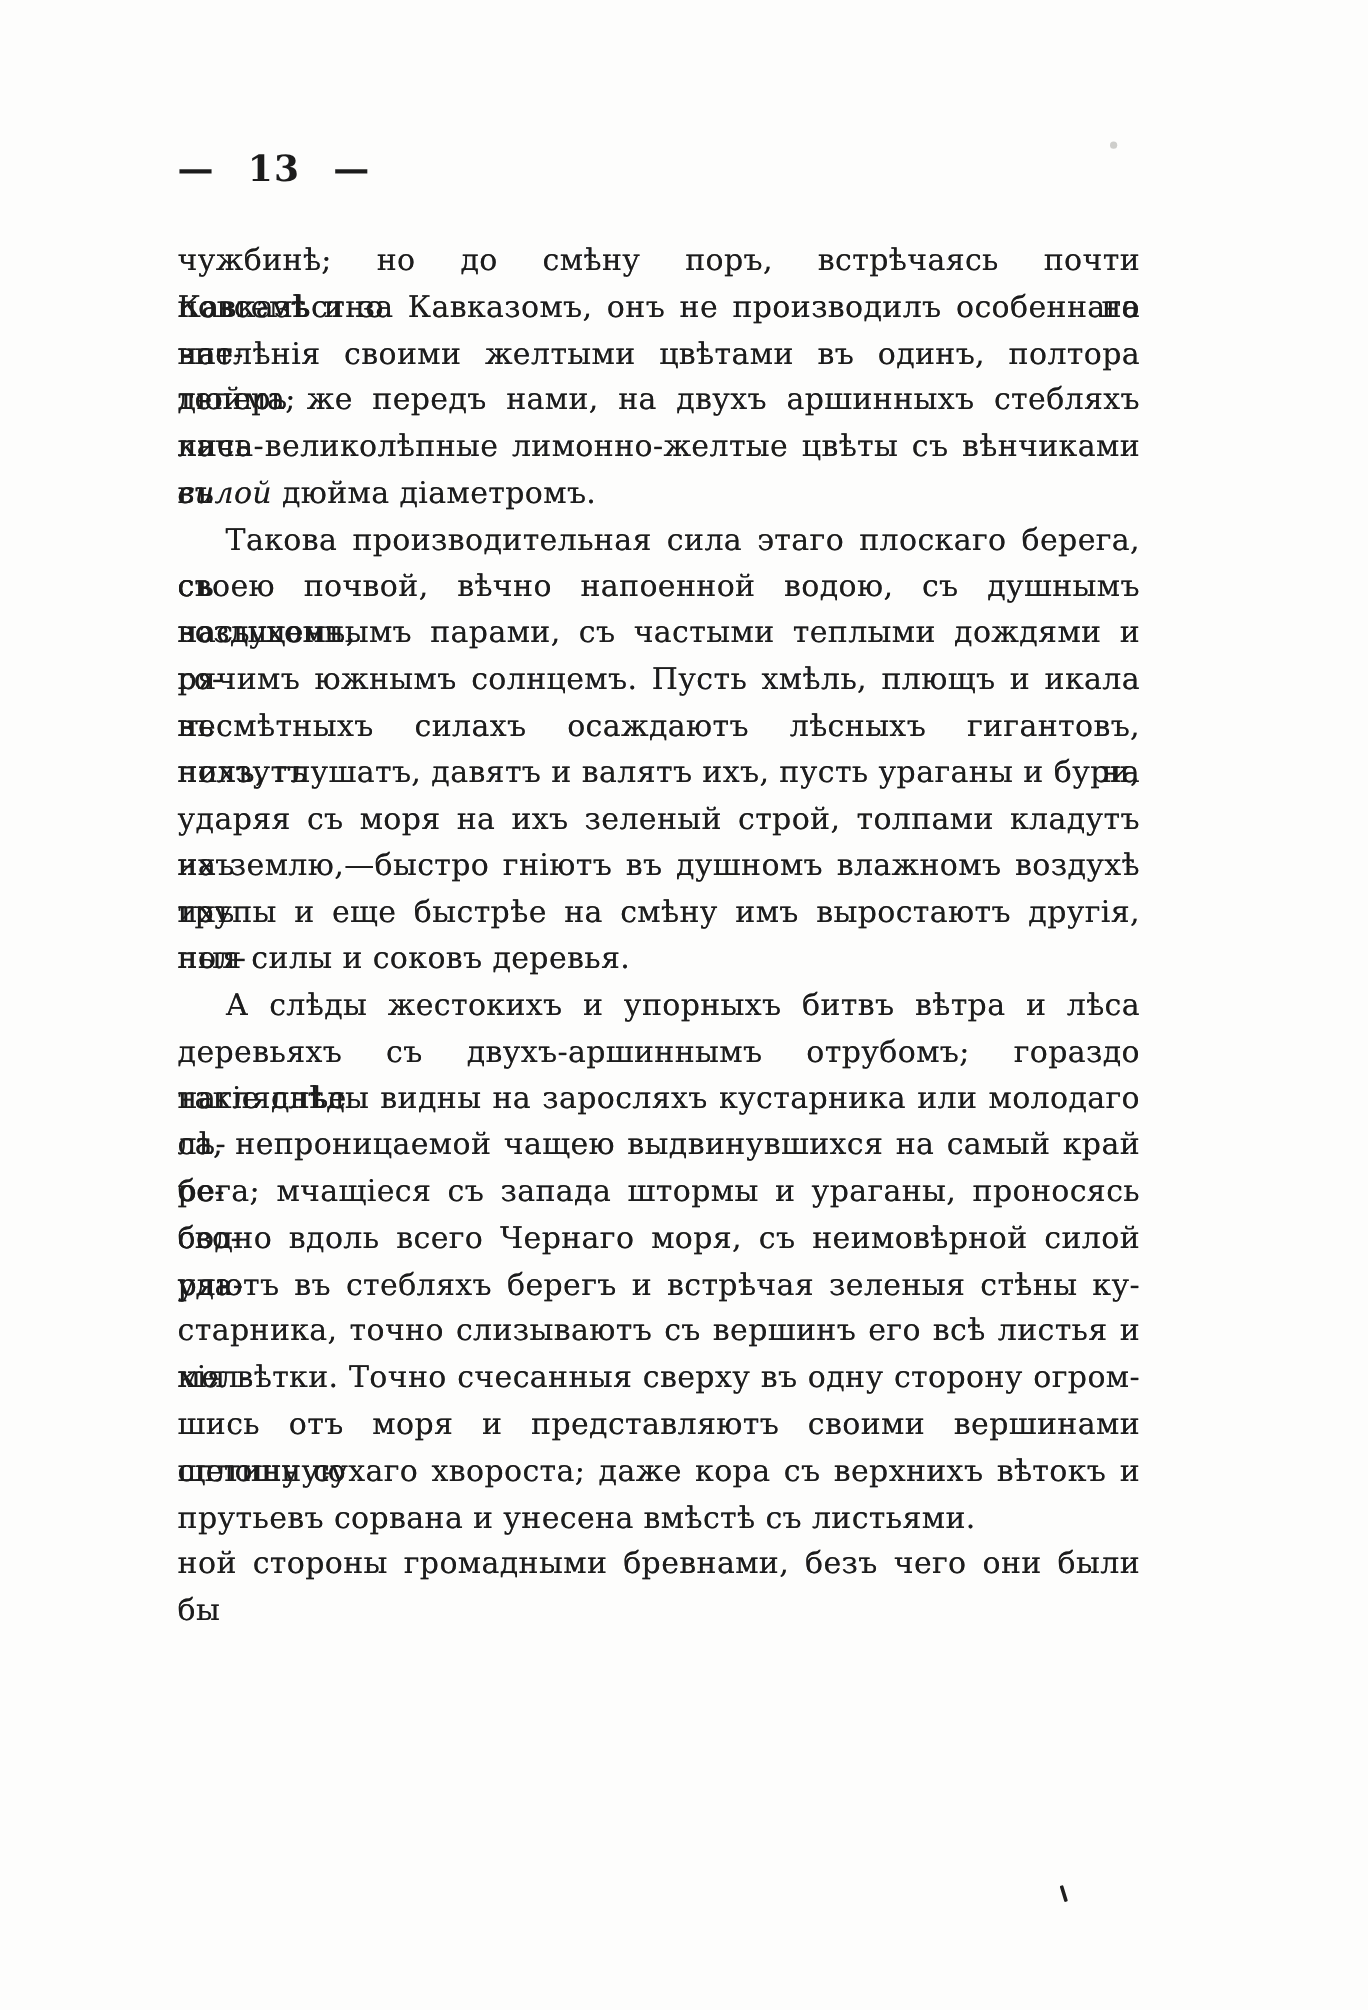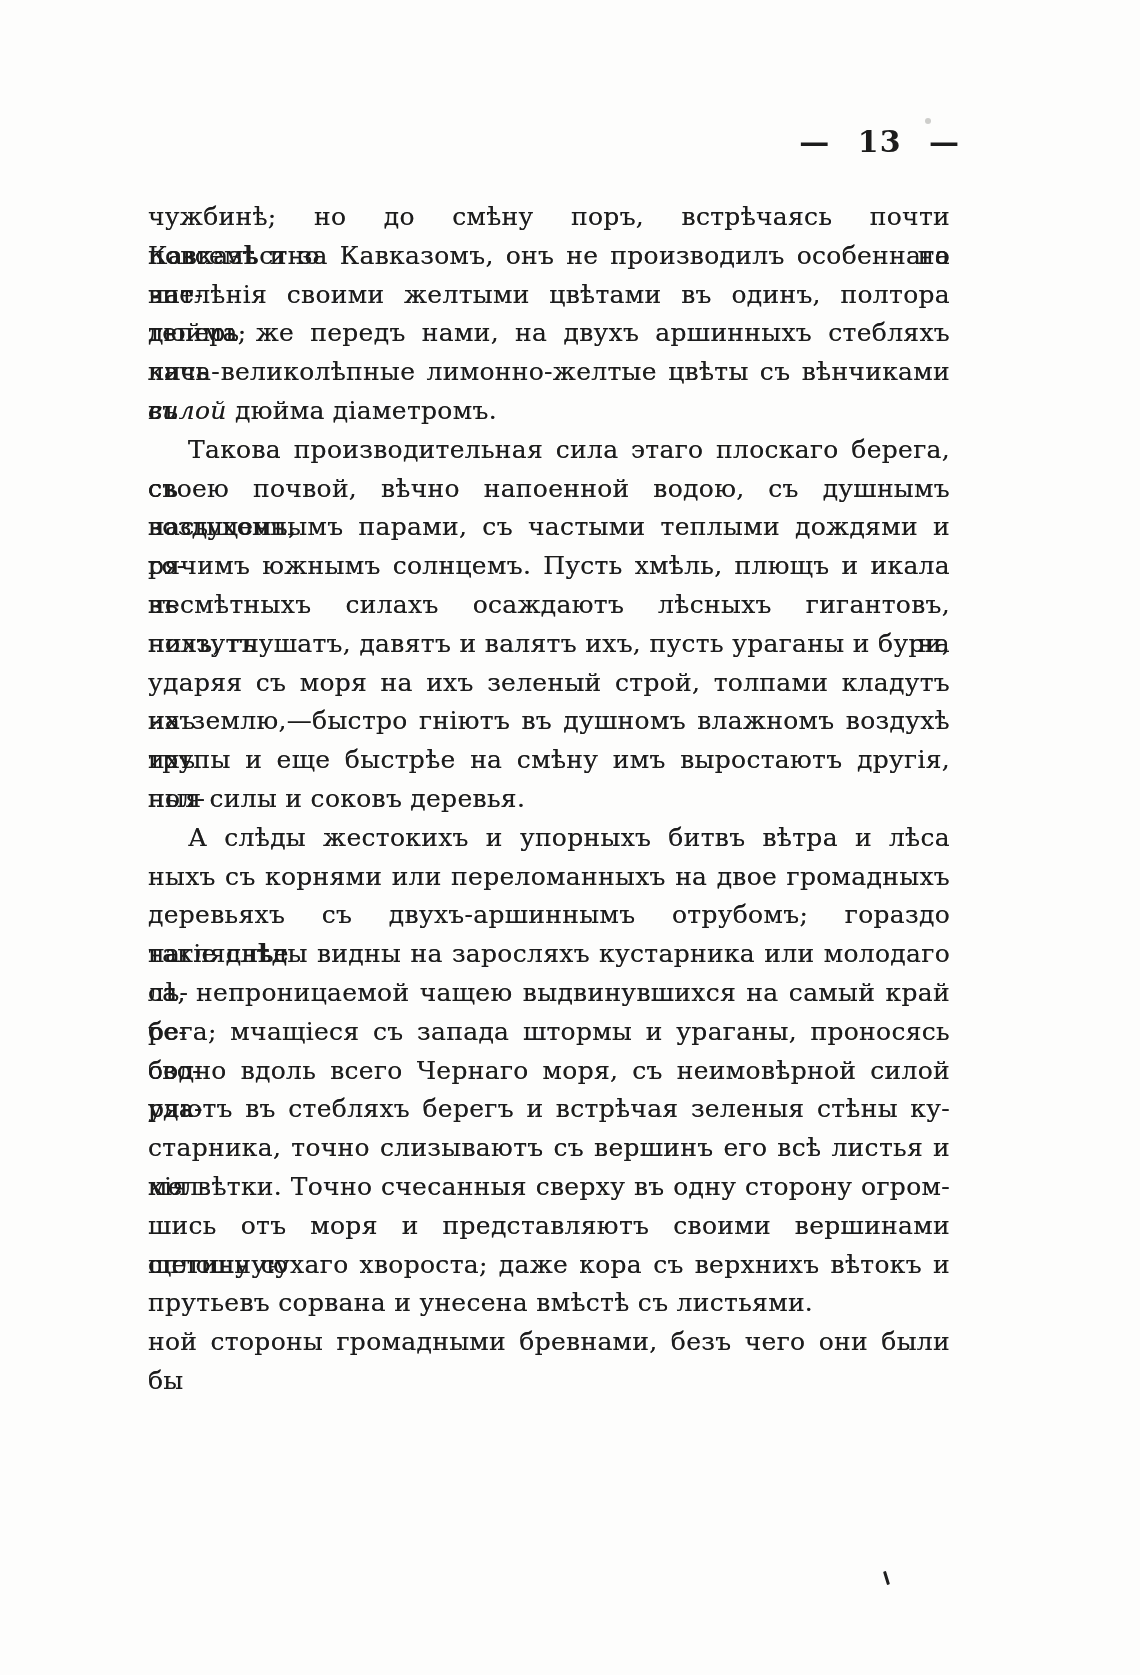--- a/index.html
+++ b/index.html
@@ -8,21 +8,21 @@
     position:relative;
     width:1140px;height:1675px;
     background:#fdfdfc;
     overflow:hidden;
     font-family:"DejaVu Serif","Liberation Serif",serif;
     color:#1c1c1c;
   }
   .running-head{
     position:absolute;
     top:124px;left:148px;width:812px;
-    text-align:right;
+    text-align:left;
     font-size:30px;
     font-weight:bold;
     word-spacing:16px;
     letter-spacing:1px;
     line-height:36px;
   }
   .textblock{
     position:absolute;
     top:198px;left:148px;width:802px;
   }
@@ -70,21 +70,20 @@
     <div class="line">своею почвой, вѣчно напоенной водою, съ душнымъ воздухомъ,</div>
     <div class="line">насыщеннымъ парами, съ частыми теплыми дождями и го-</div>
     <div class="line">рячимъ южнымъ солнцемъ. Пусть хмѣль, плющъ и икала въ</div>
     <div class="line">несмѣтныхъ силахъ осаждаютъ лѣсныхъ гигантовъ, ползутъ на</div>
     <div class="line">нихъ, глушатъ, давятъ и валятъ ихъ, пусть ураганы и бури,</div>
     <div class="line">ударяя съ моря на ихъ зеленый строй, толпами кладутъ ихъ</div>
     <div class="line">на землю,—быстро гніютъ въ душномъ влажномъ воздухѣ ихъ</div>
     <div class="line">трупы и еще быстрѣе на смѣну имъ выростаютъ другія, пол-</div>
     <div class="line pe">ныя силы и соковъ деревья.</div>
     <div class="line in">А слѣды жестокихъ и упорныхъ битвъ вѣтра и лѣса</div>
-    <div class="line">ныхъ съ корнями или переломанныхъ на двое громадныхъ</div>
     <div class="line">деревьяхъ съ двухъ-аршиннымъ отрубомъ; гораздо нагляднѣе</div>
     <div class="line">такіе слѣды видны на заросляхъ кустарника или молодаго лѣ-</div>
     <div class="line">са, непроницаемой чащею выдвинувшихся на самый край бе-</div>
     <div class="line">рега; мчащіеся съ запада штормы и ураганы, проносясь сво-</div>
     <div class="line">бодно вдоль всего Чернаго моря, съ неимовѣрной силой уда-</div>
     <div class="line">ряютъ въ стебляхъ берегъ и встрѣчая зеленыя стѣны ку-</div>
     <div class="line">старника, точно слизываютъ съ вершинъ его всѣ листья и мел-</div>
     <div class="line">кія вѣтки. Точно счесанныя сверху въ одну сторону огром-</div>
     <div class="line">шись отъ моря и представляютъ своими вершинами сплошную</div>
     <div class="line">щетину сухаго хвороста; даже кора съ верхнихъ вѣтокъ и</div>

